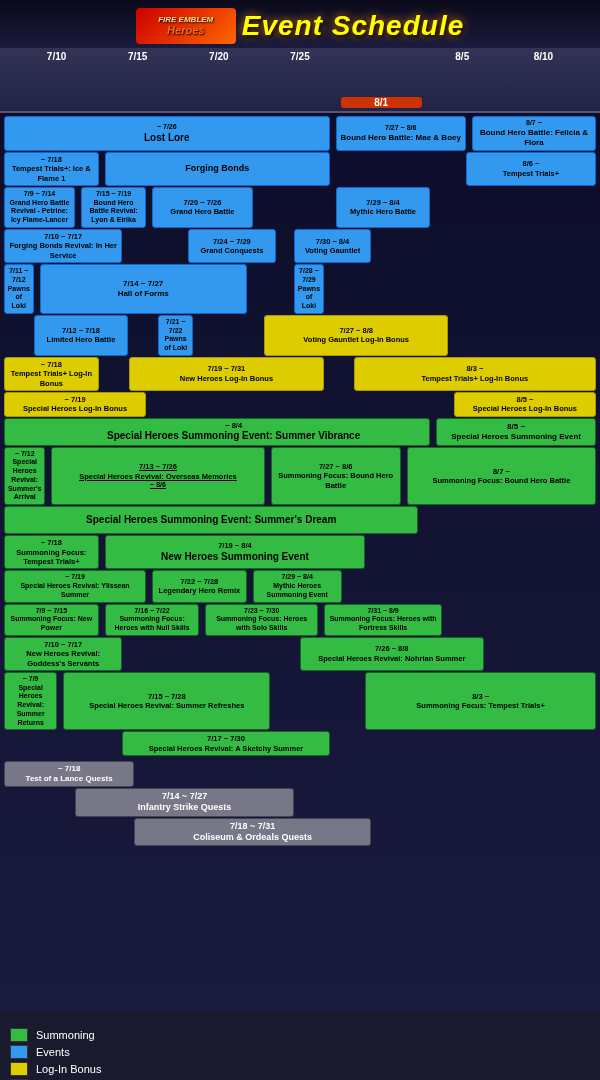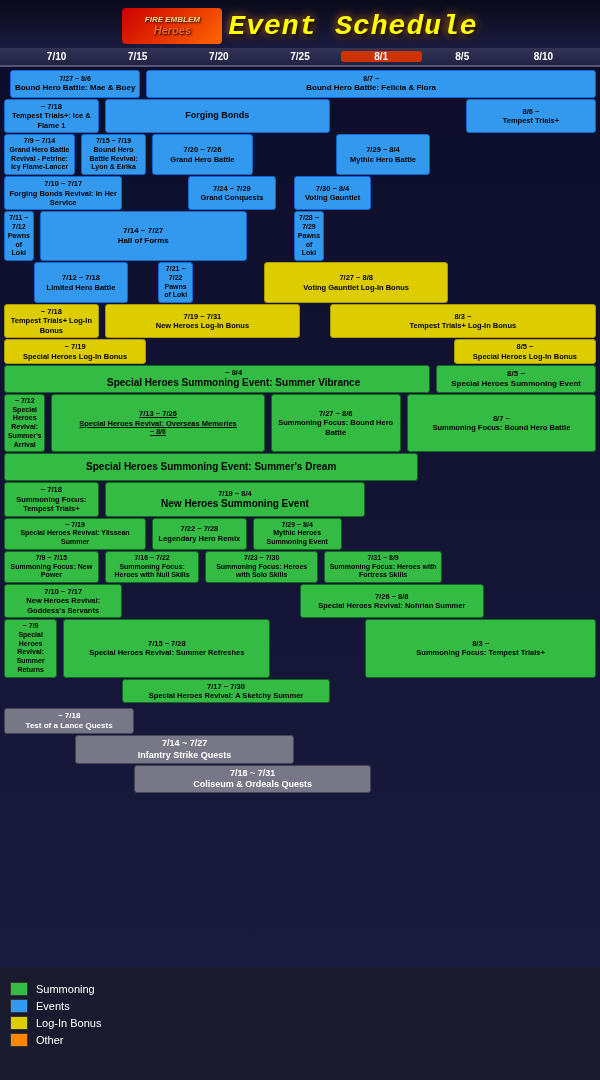--- a/index.html
+++ b/index.html
@@ -41,21 +41,20 @@
       flex-direction: column;
       line-height: 1.2;
     }
     .header-title {
       font-size: 28px;
       font-weight: bold;
       color: #ffff00;
       text-shadow: 2px 2px 4px #000, 0 0 10px #ff8800;
       font-style: italic;
       letter-spacing: 1px;
-      font-family: Liberation Mono, monospace;
     }
 
     
     .timeline-container {
       background: linear-gradient(180deg, #0d0d2b 0%, #1a1a3e 100%);
       padding: 0 2px;
       min-height: 900px;
     }
 
     
@@ -133,20 +132,21 @@
     .date-tick {
       flex: 1;
       text-align: center;
       color: #fff;
       font-size: 10px;
       font-weight: bold;
     }
     .date-tick.current {
       background: #cc3300;
       border-radius: 3px;
+      margin-top: 46px;
     }
 
     .section-gap { height: 3px; }
 
     .tall-block {
       min-height: 28px;
     }
   </style>
 </head>
 <body>
@@ -170,20 +170,26 @@
     <div class="date-tick">7/25</div>
     <div class="date-tick current">8/1</div>
     <div class="date-tick">8/5</div>
     <div class="date-tick">8/10</div>
   </div>
 
   <div class="timeline-container">
     <div class="grid-container">
 
       <div class="row">
+        <div class="block blue tall-block" style="flex:0 0 55%;">
+          <div>
+            <div style="font-size:7px;">~ 7/26</div>
+            <div style="font-size:10px;">Lost Lore</div>
+          </div>
+        </div>
         <div class="block gap" style="flex:0 0 1%;"></div>
         <div class="block blue tall-block" style="flex:0 0 22%;">
           <div>
             <div style="font-size:7px;">7/27 ~ 8/6</div>
             <div style="font-size:8px;">Bound Hero Battle: Mae &amp; Boey</div>
           </div>
         </div>
         <div class="block gap" style="flex:0 0 1%;"></div>
         <div class="block blue tall-block" style="flex:1;">
           <div>
@@ -318,21 +324,21 @@
       </div>
 
       <div class="row">
         <div class="block yellow" style="flex:0 0 16%; font-size:7.5px;">
           <div>
             <div>~ 7/18</div>
             <div>Tempest Trials+ Log-In Bonus</div>
           </div>
         </div>
         <div class="block gap" style="flex:0 0 1%;"></div>
-        <div class="block yellow" style="flex:0 0 33%; font-size:7.5px;">
+        <div class="block yellow" style="flex:0 0 33%; font-size:7.5px;margin-left:24px;">
           <div>
             <div>7/19 ~ 7/31</div>
             <div>New Heroes Log-In Bonus</div>
           </div>
         </div>
         <div class="block gap" style="flex:0 0 5%;"></div>
         <div class="block yellow" style="flex:1; font-size:7.5px;">
           <div>
             <div>8/3 ~</div>
             <div>Tempest Trials+ Log-In Bonus</div>

